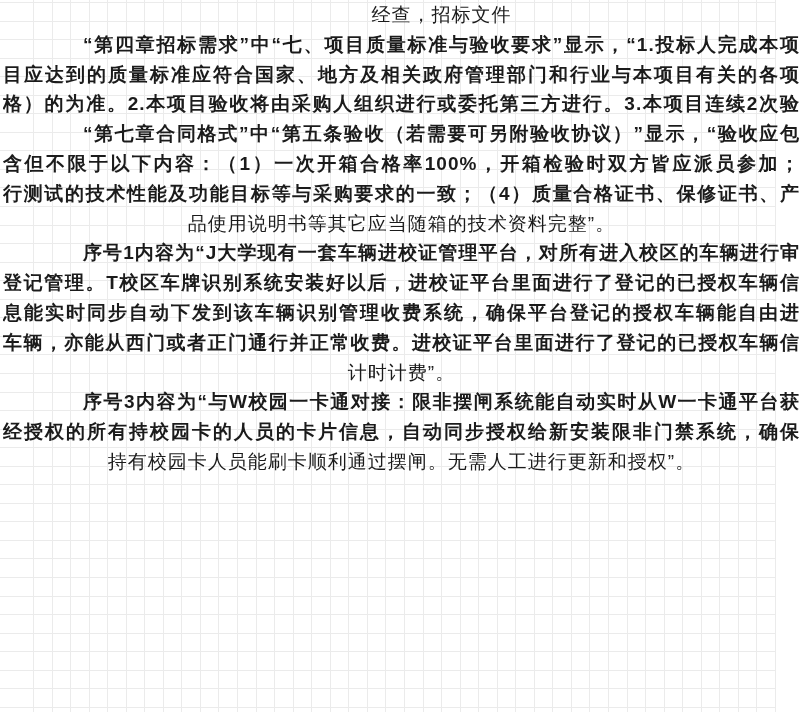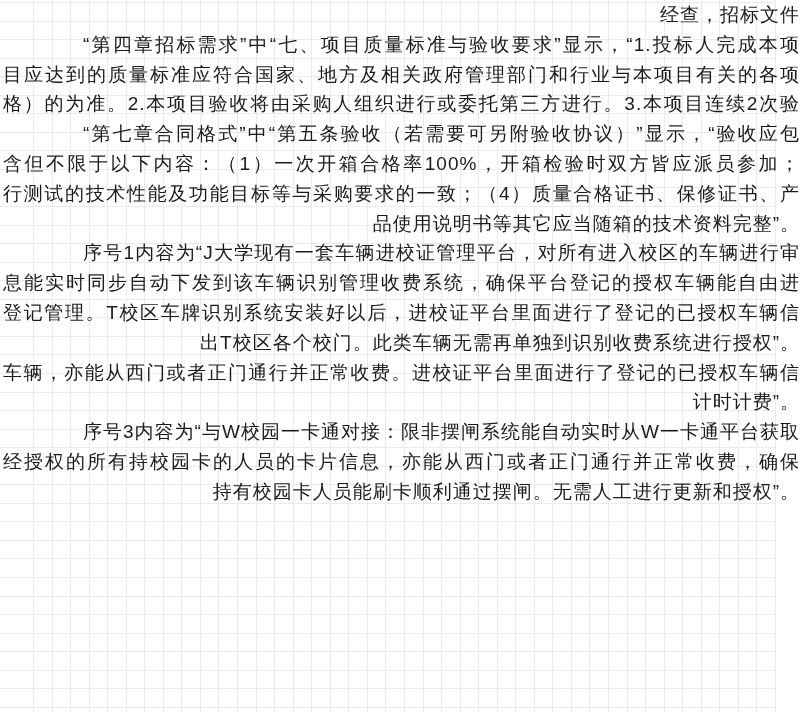--- a/index.html
+++ b/index.html
@@ -54,26 +54,27 @@
     width: 797px;
     color: var(--text-color, #1b1b1b);
     font-size: 19px;
     line-height: 29.8px;
     letter-spacing: 1px;
   }
   .line {
     height: 29.8px;
     overflow: hidden;
     white-space: nowrap;
-    text-align: right;
+    text-align: center;
   }
   .line.fill {
     white-space: normal;
     text-align: justify;
     text-align-last: justify;
+    font-weight: bold;
   }
   .line.indent {
     text-indent: 80px;
   }
 </style>
 </head>
 <body>
 
 <div id="screen">
   <div class="grid-layer">
@@ -83,22 +84,21 @@
   <div class="doc">
       <div class="line indent">经查，招标文件</div>
       <div class="line indent fill">“第四章招标需求”中“七、项目质量标准与验收要求”显示，“1.投标人完成本项</div>
       <div class="line fill">目应达到的质量标准应符合国家、地方及相关政府管理部门和行业与本项目有关的各项</div>
       <div class="line fill">格）的为准。2.本项目验收将由采购人组织进行或委托第三方进行。3.本项目连续2次验</div>
       <div class="line indent fill">“第七章合同格式”中“第五条验收（若需要可另附验收协议）”显示，“验收应包</div>
       <div class="line fill">含但不限于以下内容：（1）一次开箱合格率100%，开箱检验时双方皆应派员参加；</div>
       <div class="line fill">行测试的技术性能及功能目标等与采购要求的一致；（4）质量合格证书、保修证书、产</div>
       <div class="line">品使用说明书等其它应当随箱的技术资料完整”。</div>
       <div class="line indent fill">序号1内容为“J大学现有一套车辆进校证管理平台，对所有进入校区的车辆进行审核</div>
+      <div class="line fill">登记管理。T校区车牌识别系统安装好以后，进校证平台里面进行了登记的已授权车辆信</div>
       <div class="line fill">息能实时同步自动下发到该车辆识别管理收费系统，确保平台登记的授权车辆能自由进</div>
-      <div class="line fill">登记管理。T校区车牌识别系统安装好以后，进校证平台里面进行了登记的已授权车辆信</div>
-      <div class="line">出T校区各个校门。此类车辆无需再单独到识别收费系统进行授权”。</div>
       <div class="line fill">车辆，亦能从西门或者正门通行并正常收费。进校证平台里面进行了登记的已授权车辆信</div>
       <div class="line">计时计费”。</div>
       <div class="line indent fill">序号3内容为“与W校园一卡通对接：限非摆闸系统能自动实时从W一卡通平台获取</div>
-      <div class="line fill">经授权的所有持校园卡的人员的卡片信息，亦能从西门或者正门通行并正常收费，确保</div>
+      <div class="line fill">经授权的所有持校园卡的人员的卡片信息，自动同步授权给新安装限非门禁系统，确保</div>
       <div class="line">持有校园卡人员能刷卡顺利通过摆闸。无需人工进行更新和授权”。</div>
     </div>
 </div>
 
 </body></html>

